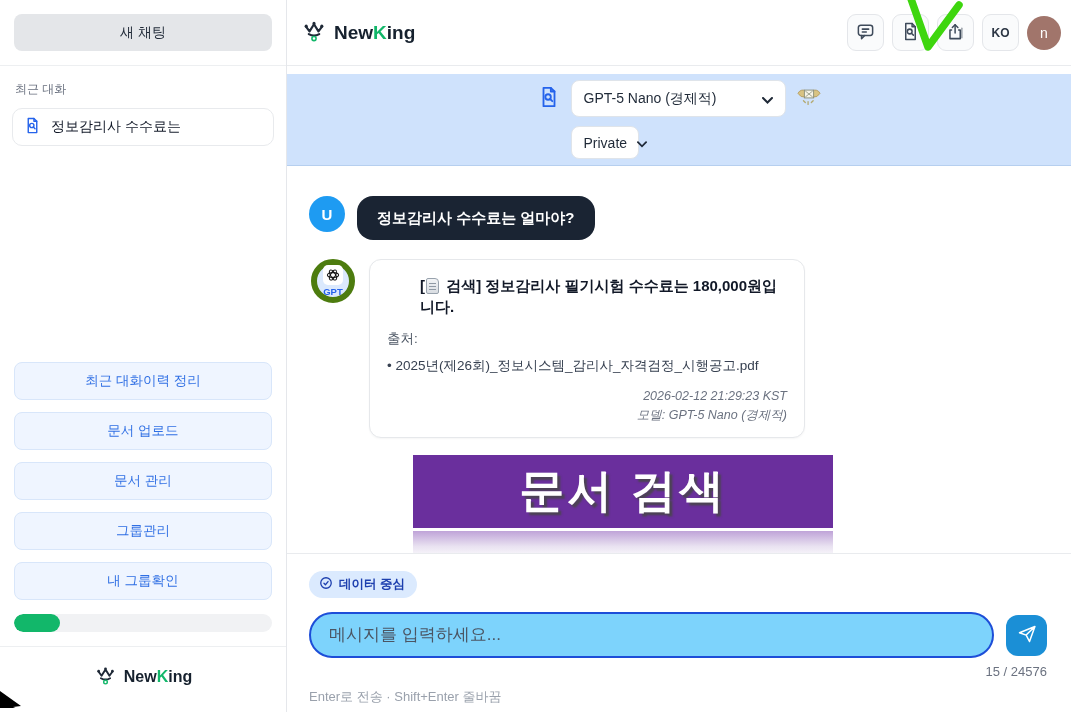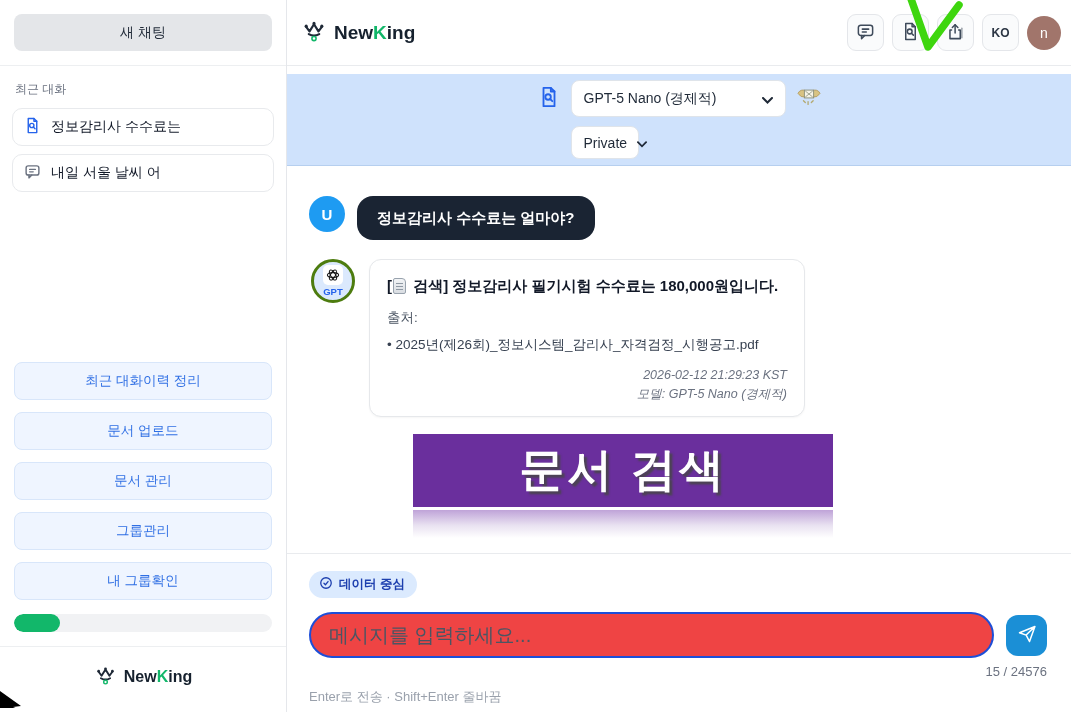--- a/index.html
+++ b/index.html
@@ -39,38 +39,38 @@
   .model-row1 { display:flex; align-items:center; gap:11px; }
   .select-box { background:#fff; border:1px solid #dfe4ea; border-radius:8px; height:37px; display:flex; align-items:center; justify-content:space-between; gap:10px; padding:0 12px; font-size:14px; color:#1f2937; cursor:pointer; }
   .select-model { width:215px; }
   .select-privacy { width:68px; height:33px; margin-left:33px; }
 
   .chat { flex:1; overflow:hidden; background:#fff; }
   .user-row { margin:30px 0 0 22px; display:flex; gap:12px; }
   .u-avatar { width:36px; height:36px; flex:none; border-radius:50%; background:#1e9bf2; color:#fff; font-size:15px; font-weight:700; display:flex; align-items:center; justify-content:center; }
   .user-bubble { background:#1a2433; color:#fff; padding:16px 20px; border-radius:16px; font-size:15px; font-weight:600; height:44px; display:flex; align-items:center; }
   .gpt-row { margin:19px 0 0 24px; display:flex; gap:14px; align-items:flex-start; }
-  .gpt-avatar { width:44px; height:44px; flex:none; border-radius:50%; background:#dbe9fd; border:3px solid #4d7c0f; display:flex; flex-direction:column; align-items:center; justify-content:center; }
+  .gpt-avatar { width:44px; height:44px; flex:none; border-radius:50%; background:#dbe9fd; border:6px solid #4d7c0f; display:flex; flex-direction:column; align-items:center; justify-content:center; }
   .ai-logo { width:20px; height:20px; background:#fff; border-radius:5px; display:flex; align-items:center; justify-content:center; }
   .gpt-label { font-size:9.5px; font-weight:700; color:#2563eb; margin-top:1px; }
   .gpt-card { width:436px; background:#fff; border:1px solid #e6e8eb; border-radius:12px; padding:15px 17px 12px; box-shadow:0 1px 2px rgba(0,0,0,.04); }
-  .answer { font-size:15px; font-weight:700; color:#111827; line-height:1.4; }
+  .answer { font-size:15px; font-weight:700; color:#111827; line-height:1.4;margin-left:33px; }
   .page-ico { display:inline-block; width:13px; height:16px; vertical-align:-3px; margin:0 3px 0 1px; background:linear-gradient(#f2f4f6,#d9dde2); border:1px solid #98a2ad; border-radius:2px 4px 2px 2px; position:relative; }
   .page-ico::after { content:""; position:absolute; left:2px; right:2px; top:4px; height:8px; background:repeating-linear-gradient(to bottom,#8f99a4 0,#8f99a4 1px,transparent 1px,transparent 3px); }
   .source-label { margin-top:13px; font-size:13.5px; color:#4b5563; }
   .source-item { margin-top:9px; font-size:13.5px; color:#374151; }
   .meta { margin-top:12px; text-align:right; font-size:12.5px; font-style:italic; color:#6b7280; line-height:1.5; }
   .doc-banner { margin:17px 0 0 126px; width:420px; }
   .banner-main { height:73px; background:#6a2f9d; display:flex; align-items:center; justify-content:center; font-size:45px; font-weight:700; color:#fff; letter-spacing:3px; text-shadow:3px 3px 2px rgba(70,70,70,.85); }
   .banner-fade { height:31px; border-top:3px solid #fff; background:linear-gradient(to bottom,#bfa3d8 0%,#e9e2f1 55%,#ffffff 100%); }
 
   .composer { flex:none; height:159px; border-top:1px solid #e9ebee; padding:17px 24px 0 22px; background:#fff; }
   .mode-badge { display:inline-flex; align-items:center; gap:6px; background:#dbeafe; color:#1d3fae; font-size:12.5px; font-weight:600; padding:5px 12px 5px 10px; border-radius:999px; }
   .input-row { margin-top:14px; display:flex; align-items:center; gap:12px; }
-  .msg-input { flex:1; height:46px; border:2px solid #1d4ed8; border-radius:23px; background:#ef4444; padding:0 18px; font-family:inherit; font-size:20px; color:#111827; outline:none; }
+  .msg-input { flex:1; height:46px; border:2px solid #1d4ed8; border-radius:23px; background:#7dd3fc; padding:0 18px; font-family:inherit; font-size:17px; color:#111827; outline:none; }
   .msg-input::placeholder { color:#4b5563; opacity:1; }
   .send-btn { width:41px; height:41px; flex:none; border:none; border-radius:12px; background:#1b8fd6; display:flex; align-items:center; justify-content:center; cursor:pointer; }
   .char-count { margin-top:6px; text-align:right; font-size:13px; color:#6b7280; }
   .composer-hint { margin-top:9px; font-size:13px; color:#9aa1ac; }
 </style>
 </head>
 <body>
 
 <aside class="sidebar">
   <div class="sidebar-top">
@@ -82,30 +82,20 @@
   <div class="conv-item">
     <span>
       <svg width="17" height="17" viewBox="0 0 24 24" fill="none" stroke="#2563eb" stroke-width="2" stroke-linecap="round" stroke-linejoin="round">
           <path d="M6 2h8l4 4v16H6z"></path>
           <path d="M14 2v4h4"></path>
           <circle cx="11" cy="12" r="3"></circle>
           <path d="M13.2 14.2l2.4 2.4"></path>
         </svg>
     </span>
     <span>정보감리사 수수료는</span>
-  </div>
-  <div class="conv-item">
-    <span>
-      <svg width="17" height="17" viewBox="0 0 24 24" fill="none" stroke="#6b7280" stroke-width="2" stroke-linecap="round" stroke-linejoin="round">
-          <rect x="3" y="4" width="18" height="13" rx="3"></rect>
-          <path d="M7 17v4l4-4"></path>
-          <path d="M8 9h8M8 12.5h5"></path>
-        </svg>
-    </span>
-    <span>내일 서울 날씨 어</span>
   </div>
 
   <div class="sb-spacer"></div>
 
   <button class="action-btn">최근 대화이력 정리</button>
   <button class="action-btn">문서 업로드</button>
   <button class="action-btn">문서 관리</button>
   <button class="action-btn">그룹관리</button>
   <button class="action-btn">내 그룹확인</button>
 

